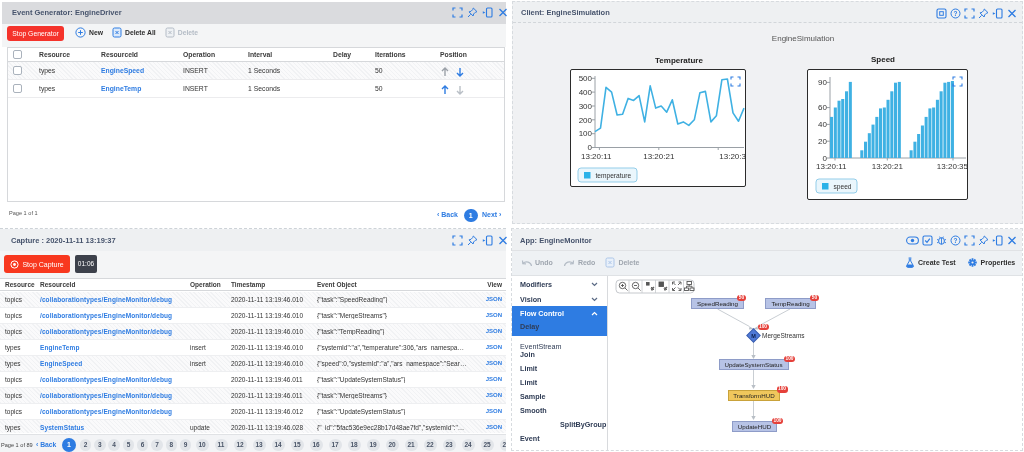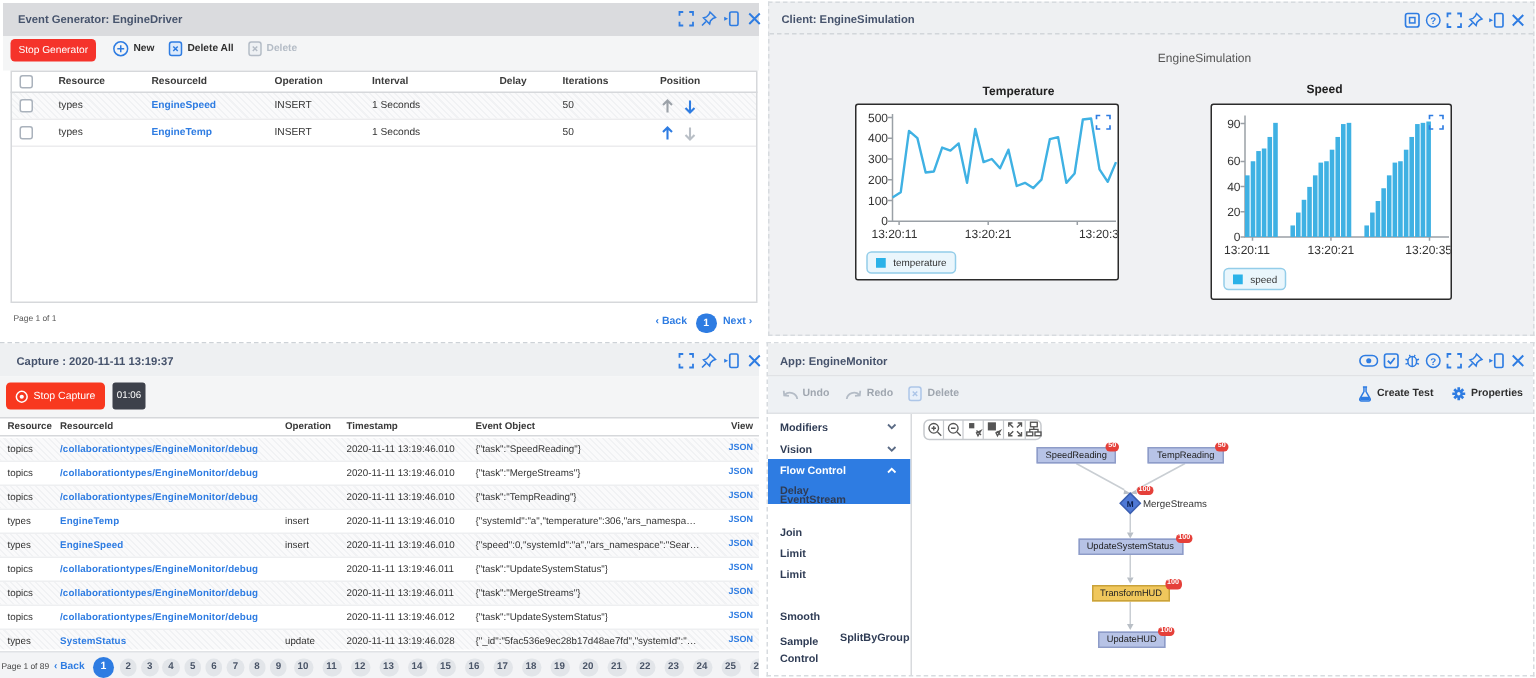--- a/index.html
+++ b/index.html
@@ -413,28 +413,28 @@
             <path d="M1 1 L3.5 3.5 L6 1" stroke="#5b6b85" fill="none" stroke-width="1.2"></path>
           </svg>
         </div>
   <div class="abs" style="left:0;top:30px;width:95px;height:30px;background:#2e7ce2;">
           <span style="position:absolute;left:8px;top:3px;font-size:7.2px;font-weight:bold;color:#fff;">Flow Control</span>
           <svg width="7" height="5" style="position:absolute;right:9px;top:5px;">
             <path d="M1 4 L3.5 1.5 L6 4" stroke="#fff" fill="none" stroke-width="1.2"></path>
           </svg>
         </div>
   <div class="abs" style="left:8px;top:46px;font-size:7.2px;font-weight:bold;color:#2f3c55;">Delay</div>
-  <div class="abs" style="left:8px;top:52px;font-size:7.2px;font-weight:bold;color:#2f3c55;">EventStream</div>
+  <div class="abs" style="left:8px;top:66px;font-size:7.2px;font-weight:normal;color:#2f3c55;">EventStream</div>
   <div class="abs" style="left:8px;top:74.1px;font-size:7.2px;font-weight:bold;color:#2f3c55;">Join</div>
   <div class="abs" style="left:8px;top:88.14999999999999px;font-size:7.2px;font-weight:bold;color:#2f3c55;">Limit</div>
   <div class="abs" style="left:8px;top:102.19999999999999px;font-size:7.2px;font-weight:bold;color:#2f3c55;">Limit</div>
-  <div class="abs" style="left:8px;top:116.24999999999999px;font-size:7.2px;font-weight:bold;color:#2f3c55;margin-top:31px;">Sample</div>
+  <div class="abs" style="left:8px;top:116.24999999999999px;font-size:7.2px;font-weight:bold;color:#2f3c55;">Sample</div>
   <div class="abs" style="left:8px;top:130.29999999999998px;font-size:7.2px;font-weight:bold;color:#2f3c55;">Smooth</div>
   <div class="abs" style="left:8px;top:144.35px;font-size:7.2px;font-weight:bold;color:#2f3c55;padding-left:40px;">SplitByGroup</div>
-  <div class="abs" style="left:8px;top:158.4px;font-size:7.2px;font-weight:bold;color:#2f3c55;">Control</div>
+  <div class="abs" style="left:8px;top:158.4px;font-size:7.2px;font-weight:bold;color:#2f3c55;">Event</div>
   </div>
   <div class="abs" id="flowD" style="left:96px;top:47px;width:414px;height:174px;background:#fff;overflow:hidden;">
   <svg class="abs" width="414" height="174" style="left:0;top:0;">
 <rect x="8" y="4" width="78" height="13" rx="3.5" fill="#fff" stroke="#c6c9cd" stroke-width="1"></rect>
 <path d="M21 4 V17 M34 4 V17 M47.5 4 V17 M61 4 V17 M75.5 4 V17" stroke="#c6c9cd" stroke-width="0.8"></path>
 <g stroke="#555" fill="none" stroke-width="0.9">
 <circle cx="14.5" cy="9.5" r="3.2"></circle>
             <path d="M17 12 L19.5 14.5 M13 9.5 H16 M14.5 8 V11"></path>
 <circle cx="27.5" cy="9.5" r="3.2"></circle>
             <path d="M30 12 L32.5 14.5 M26 9.5 H29"></path>

